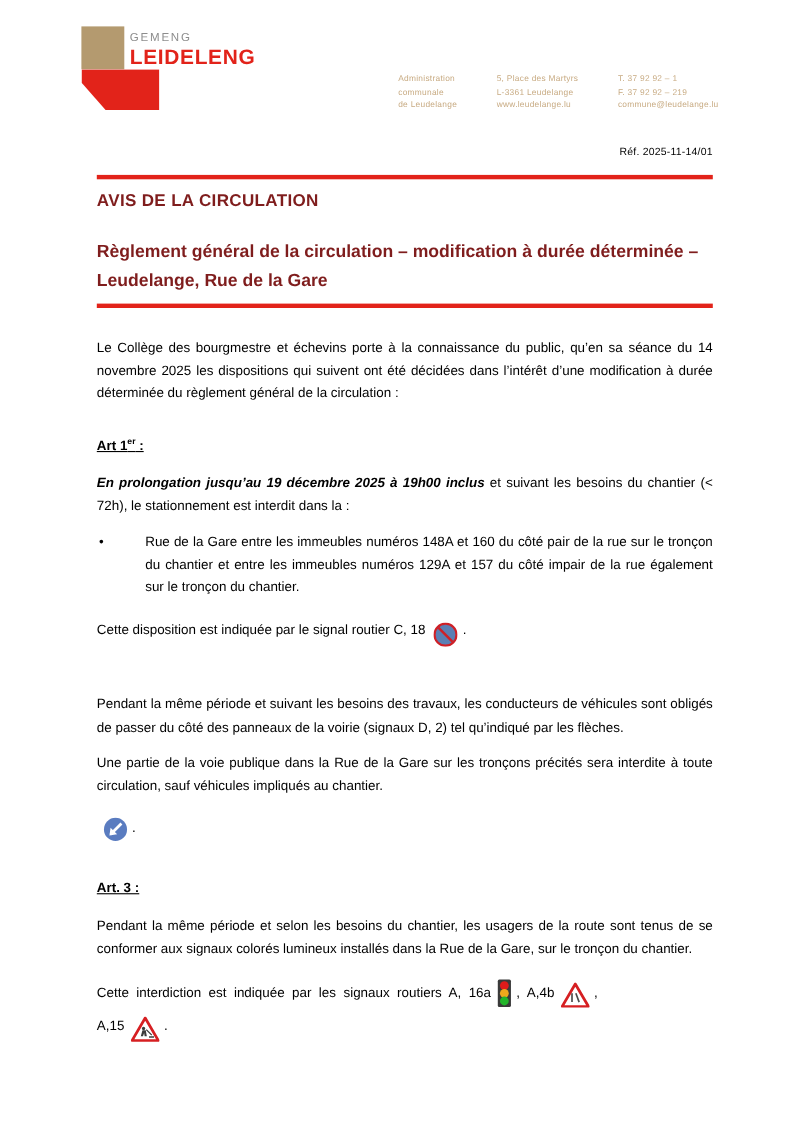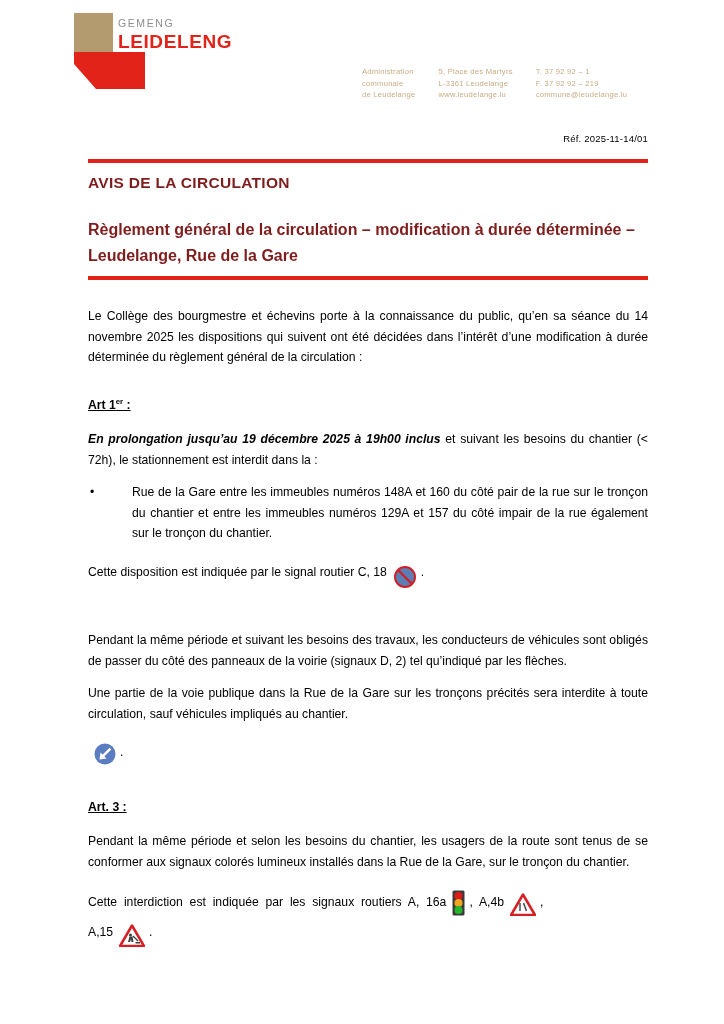--- a/index.html
+++ b/index.html
@@ -25,21 +25,21 @@
   .header {
     position: absolute;
     left: 0;
     top: 0;
     width: 724px;
     height: 125px;
   }
   .logo {
     position: absolute;
     left: 74px;
-    top: 13px;
+    top: 24px;
     width: 150px;
     height: 80px;
   }
   .logo-mark {
     position: absolute;
     left: 0;
     top: 0;
     width: 72px;
     height: 76px;
   }
@@ -79,21 +79,21 @@
     font-weight: bold;
     line-height: 22px;
     margin-top: 2px;
   }
 
   .contact {
     position: absolute;
     left: 362px;
     top: 66px;
     display: flex;
-    gap: 23px;
+    gap: 36px;
     font-size: 7.6px;
     line-height: 11.5px;
     color: #c8ab83;
     letter-spacing: 0.25px;
   }
   .contact-col { white-space: nowrap; }
 
   
   .ref {
     position: absolute;

